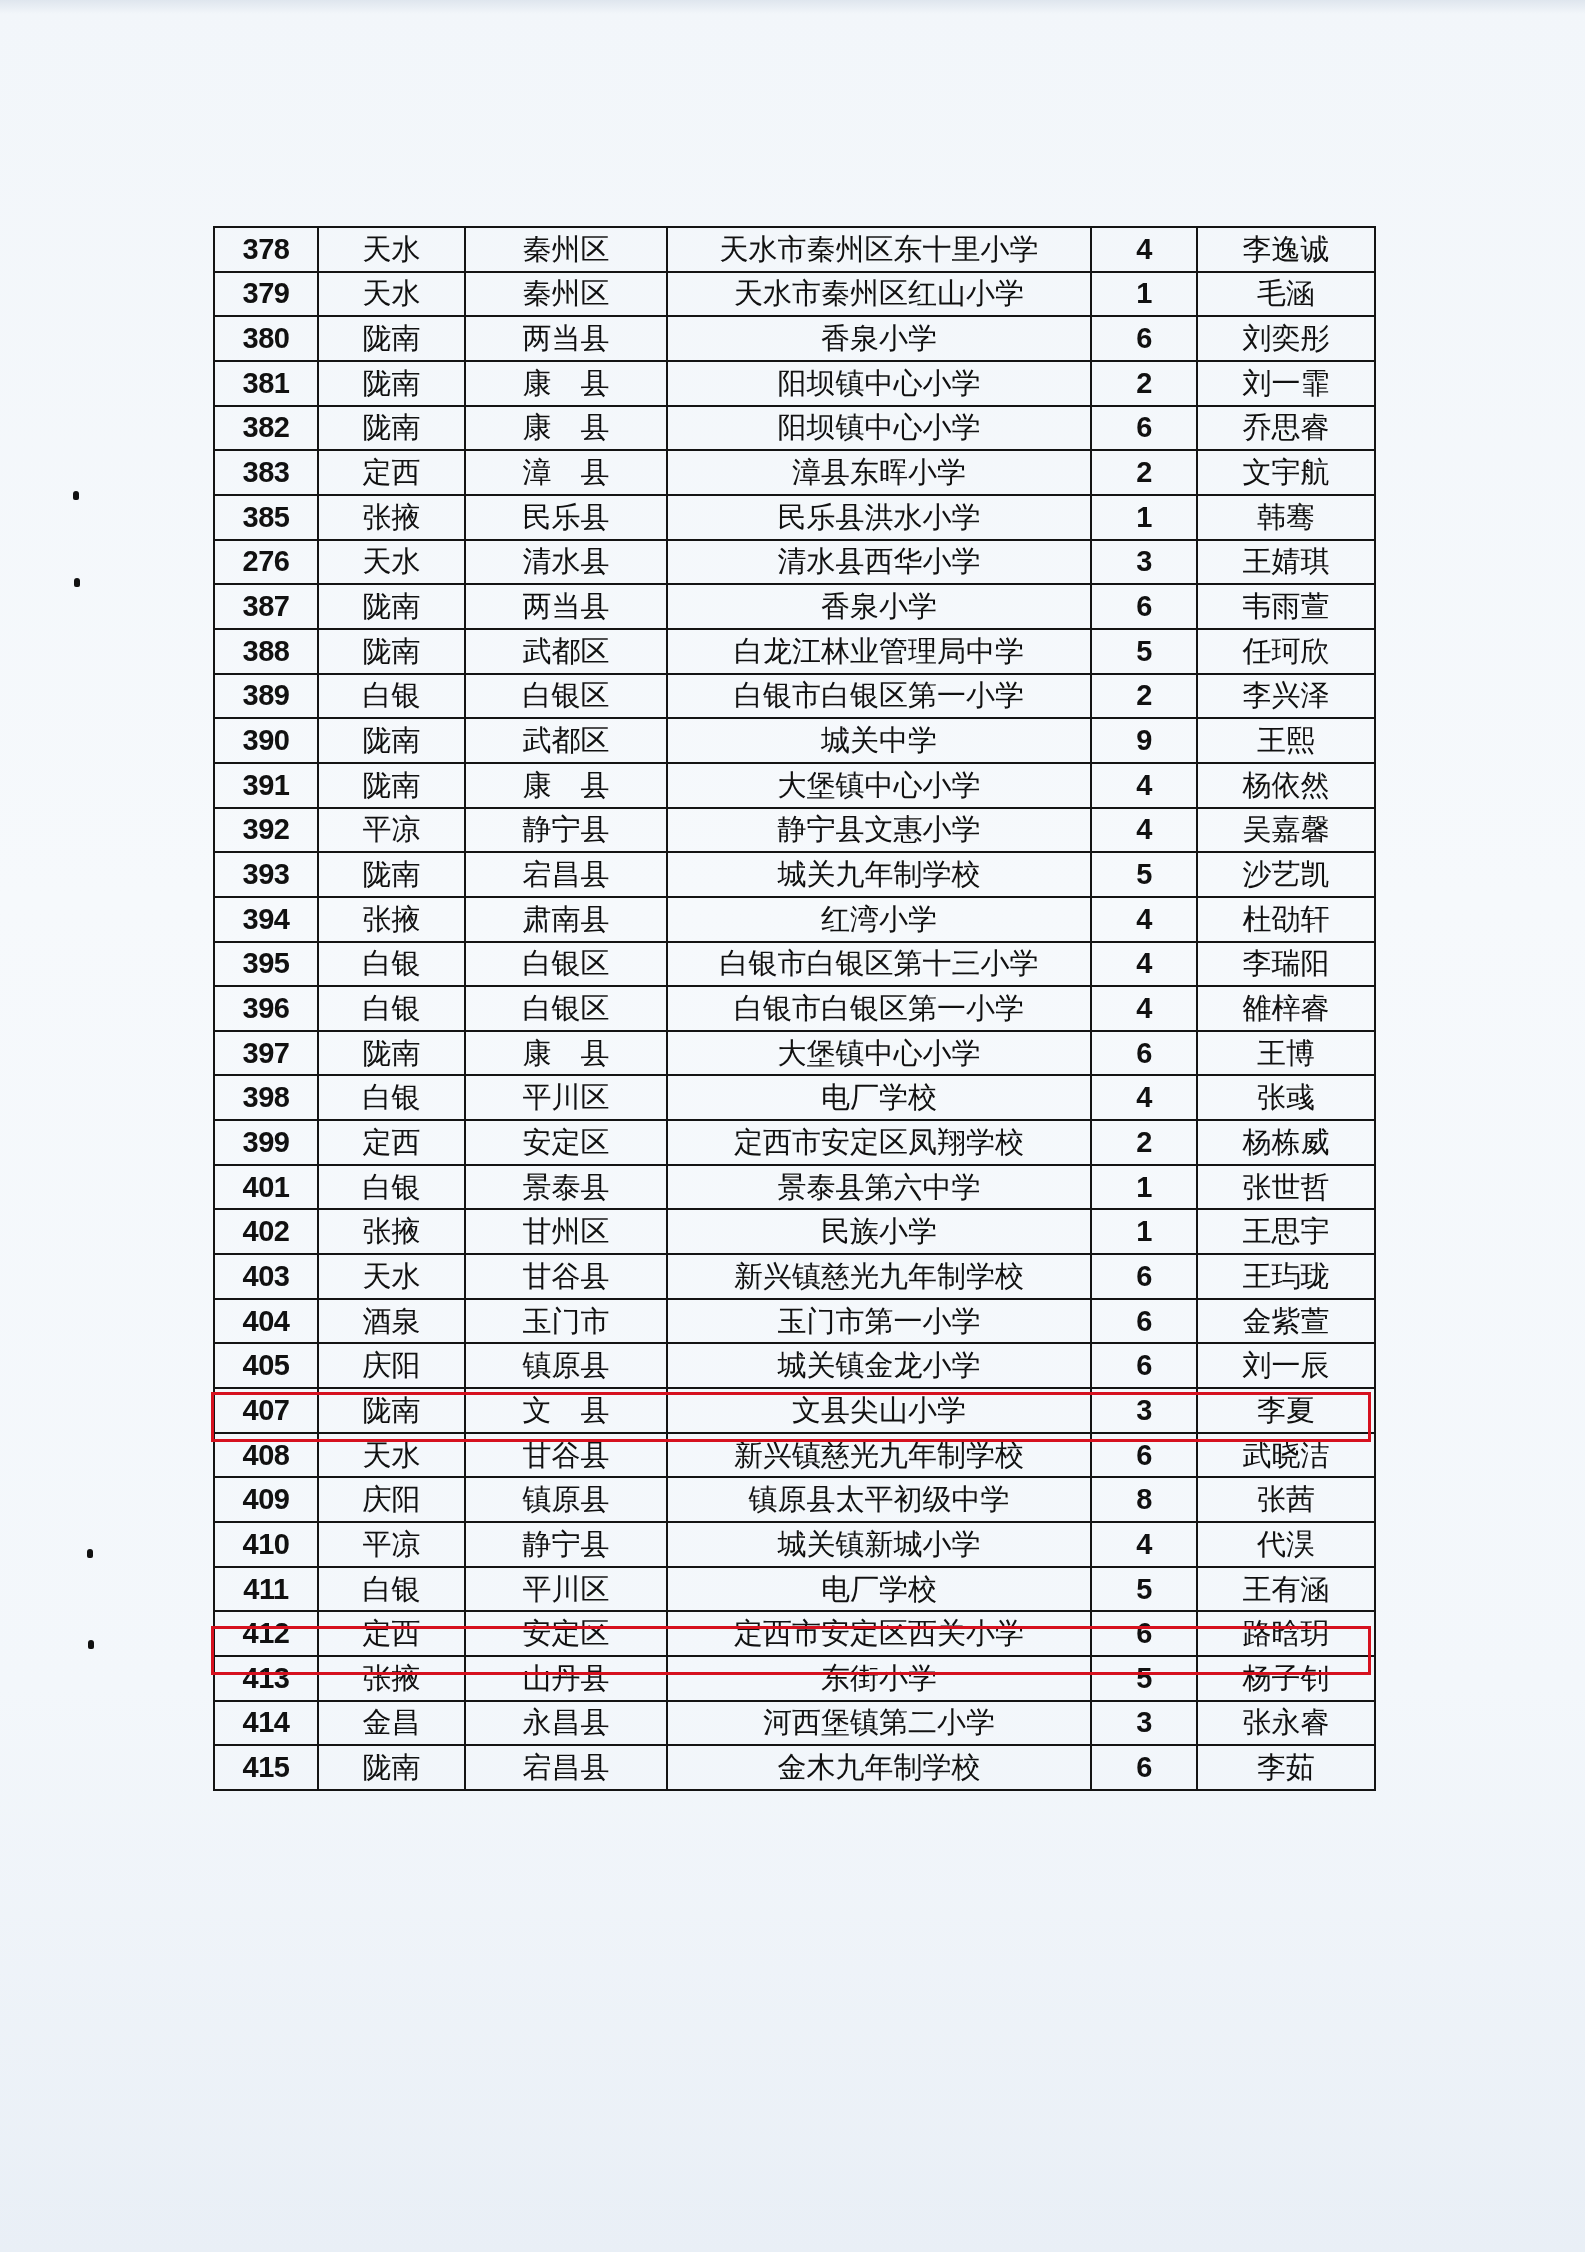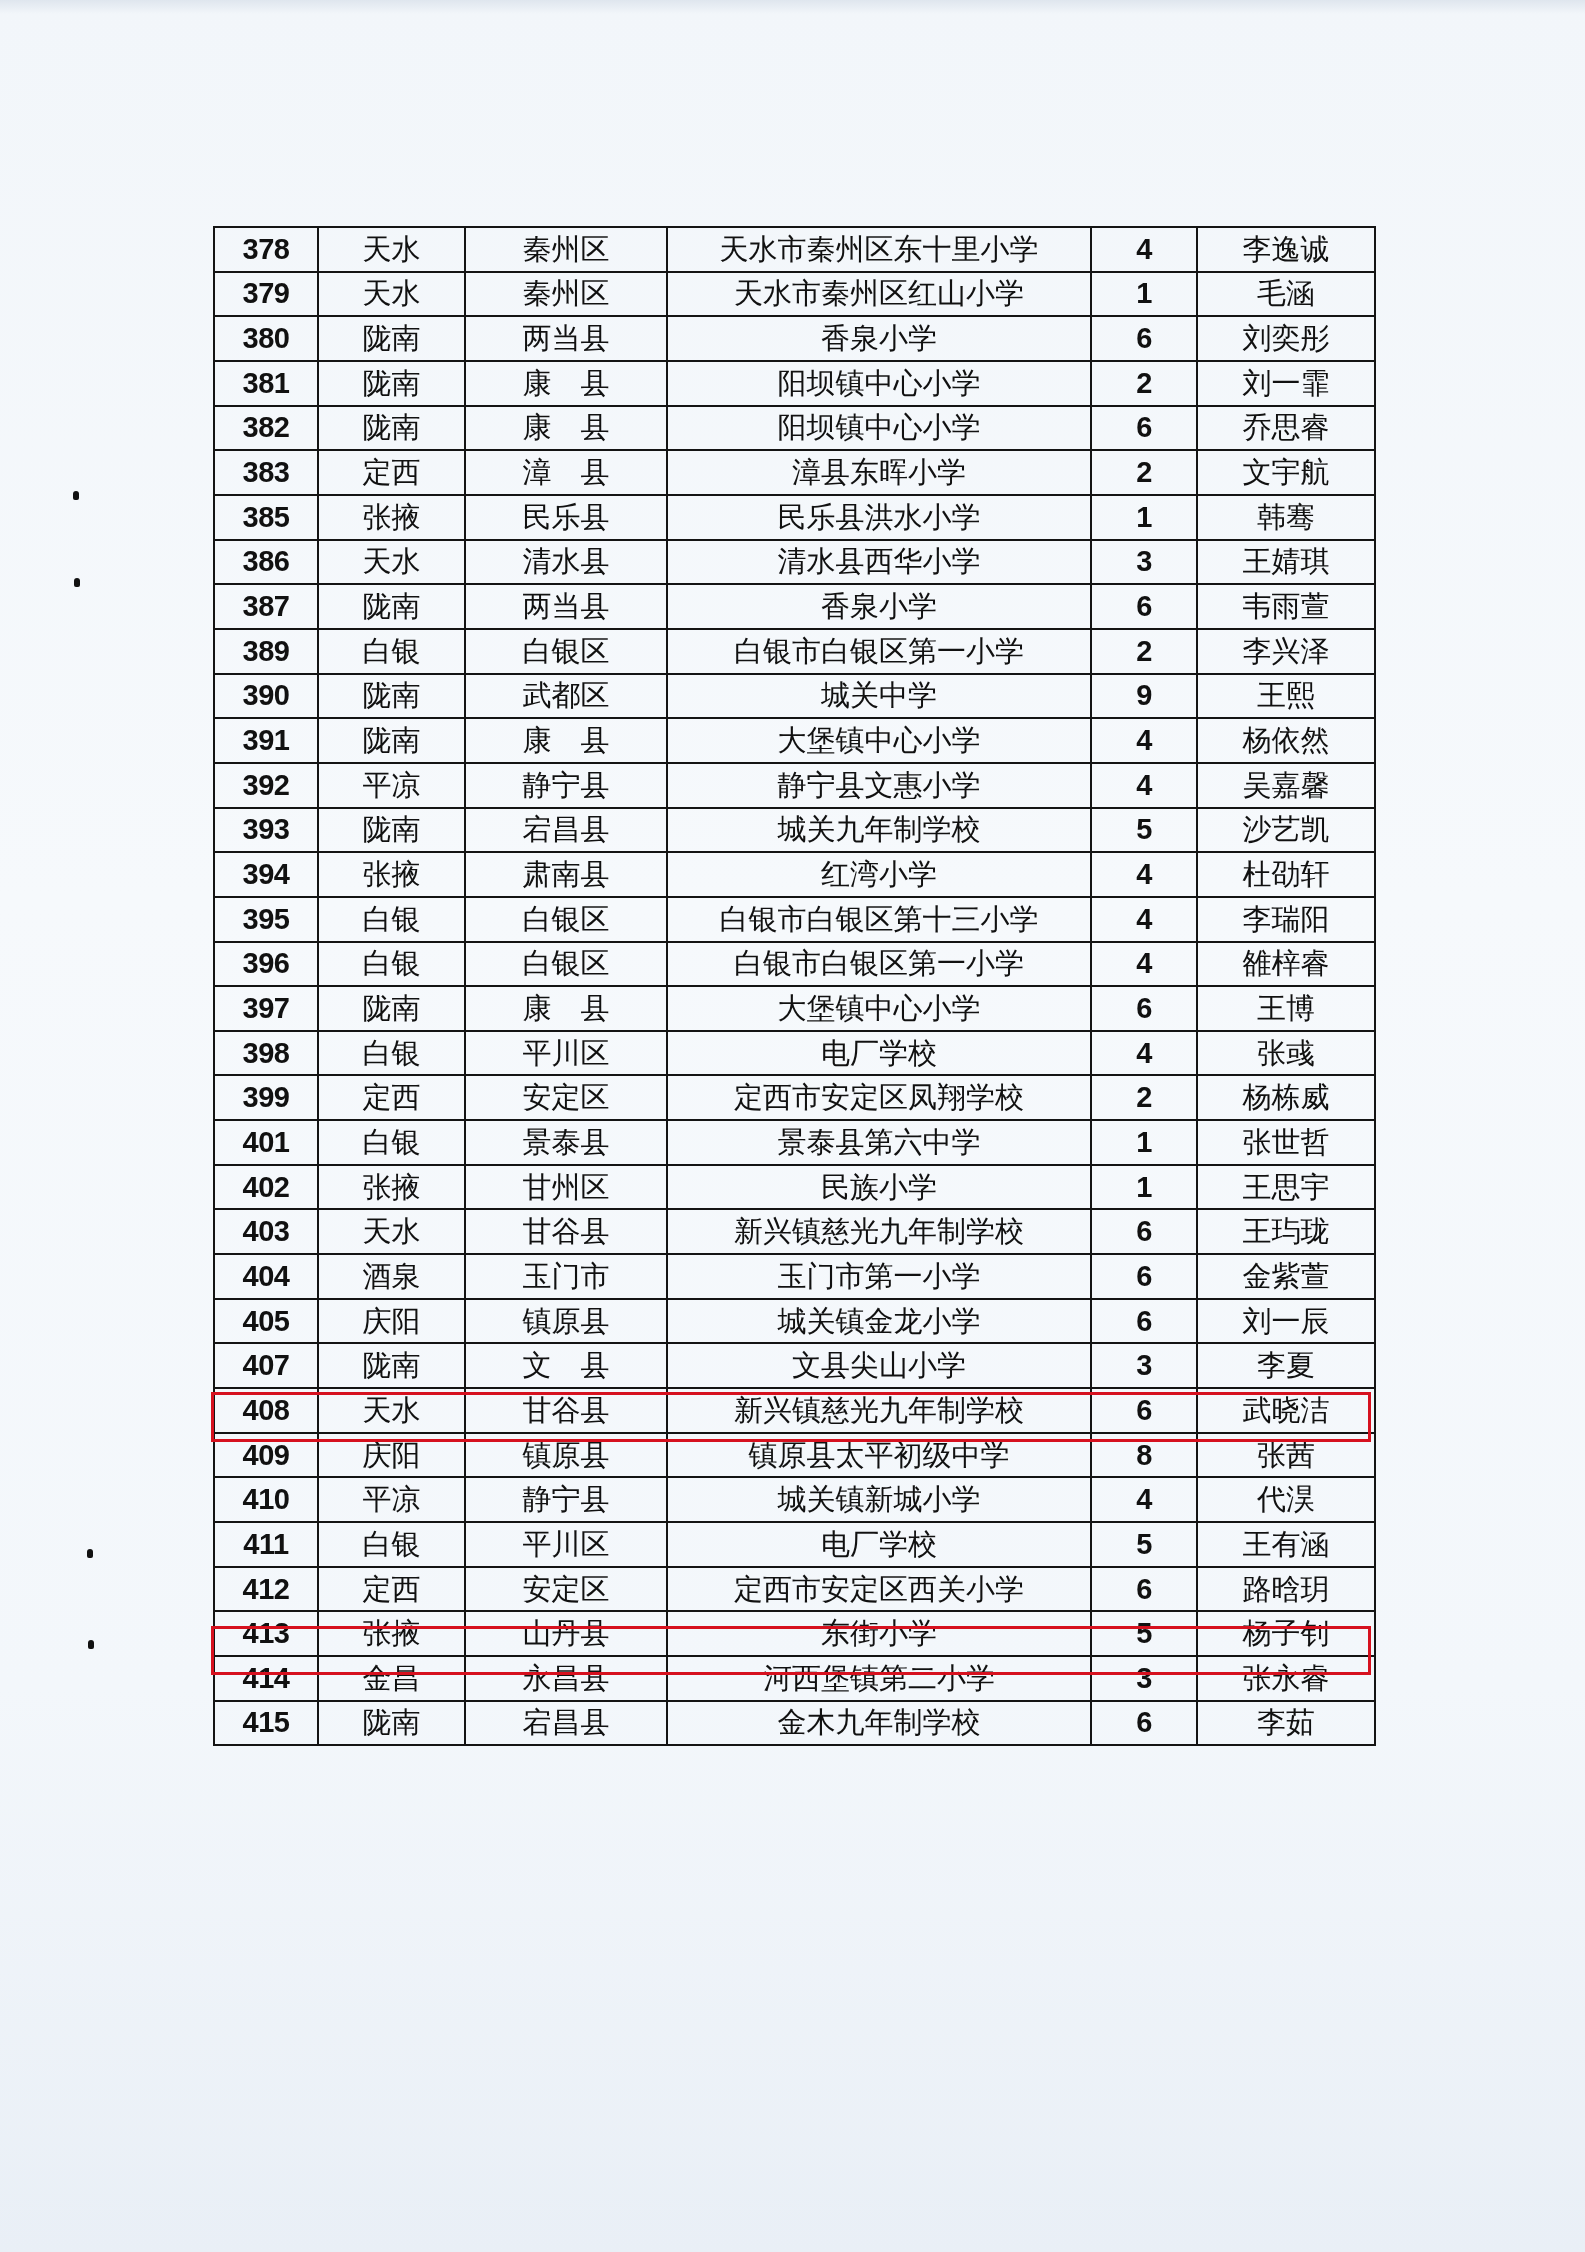--- a/index.html
+++ b/index.html
@@ -145,34 +145,42 @@
         </tr>
         <tr>
           <td class="c-no">385</td>
           <td class="c-city">张掖</td>
           <td class="c-county">民乐县</td>
           <td class="c-school">民乐县洪水小学</td>
           <td class="c-grade">1</td>
           <td class="c-name">韩骞</td>
         </tr>
         <tr>
-          <td class="c-no">386</td>
+          <td class="c-no">276</td>
           <td class="c-city">天水</td>
           <td class="c-county">清水县</td>
           <td class="c-school">清水县西华小学</td>
           <td class="c-grade">3</td>
           <td class="c-name">王婧琪</td>
         </tr>
         <tr>
           <td class="c-no">387</td>
           <td class="c-city">陇南</td>
           <td class="c-county">两当县</td>
           <td class="c-school">香泉小学</td>
           <td class="c-grade">6</td>
           <td class="c-name">韦雨萱</td>
+        </tr>
+        <tr>
+          <td class="c-no">388</td>
+          <td class="c-city">陇南</td>
+          <td class="c-county">武都区</td>
+          <td class="c-school">白龙江林业管理局中学</td>
+          <td class="c-grade">5</td>
+          <td class="c-name">任珂欣</td>
         </tr>
         <tr>
           <td class="c-no">389</td>
           <td class="c-city">白银</td>
           <td class="c-county">白银区</td>
           <td class="c-school">白银市白银区第一小学</td>
           <td class="c-grade">2</td>
           <td class="c-name">李兴泽</td>
         </tr>
         <tr>

